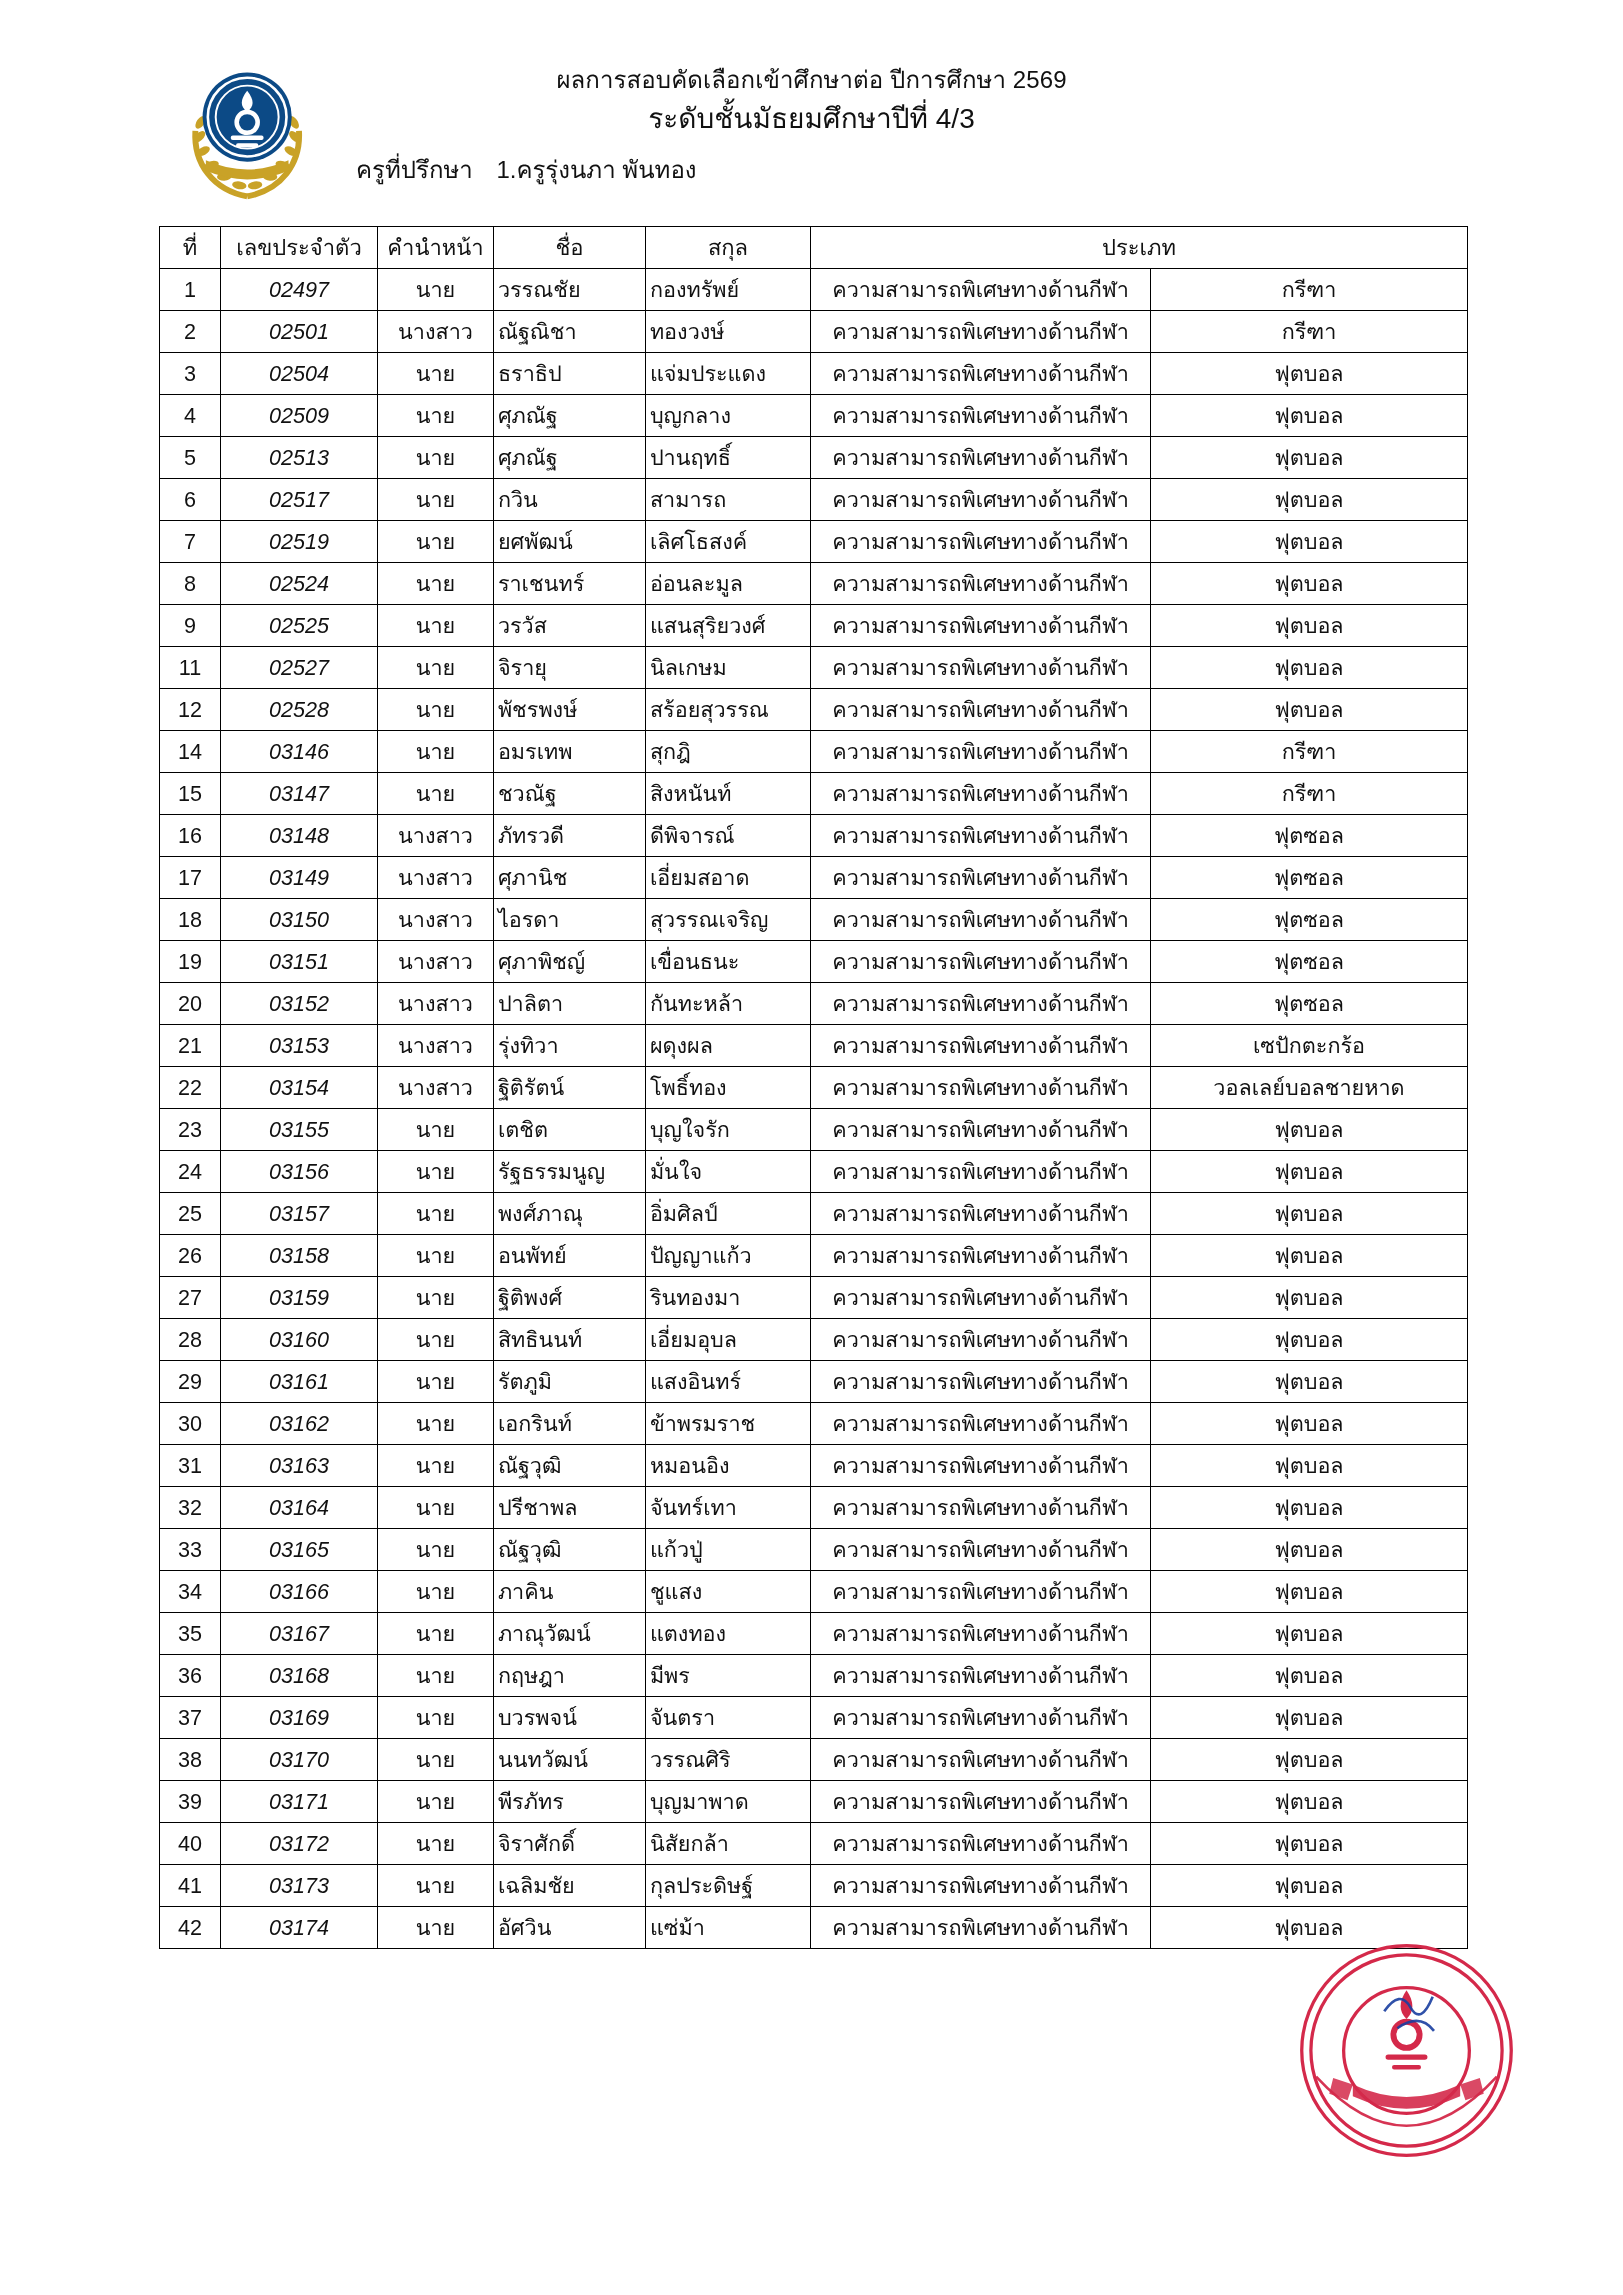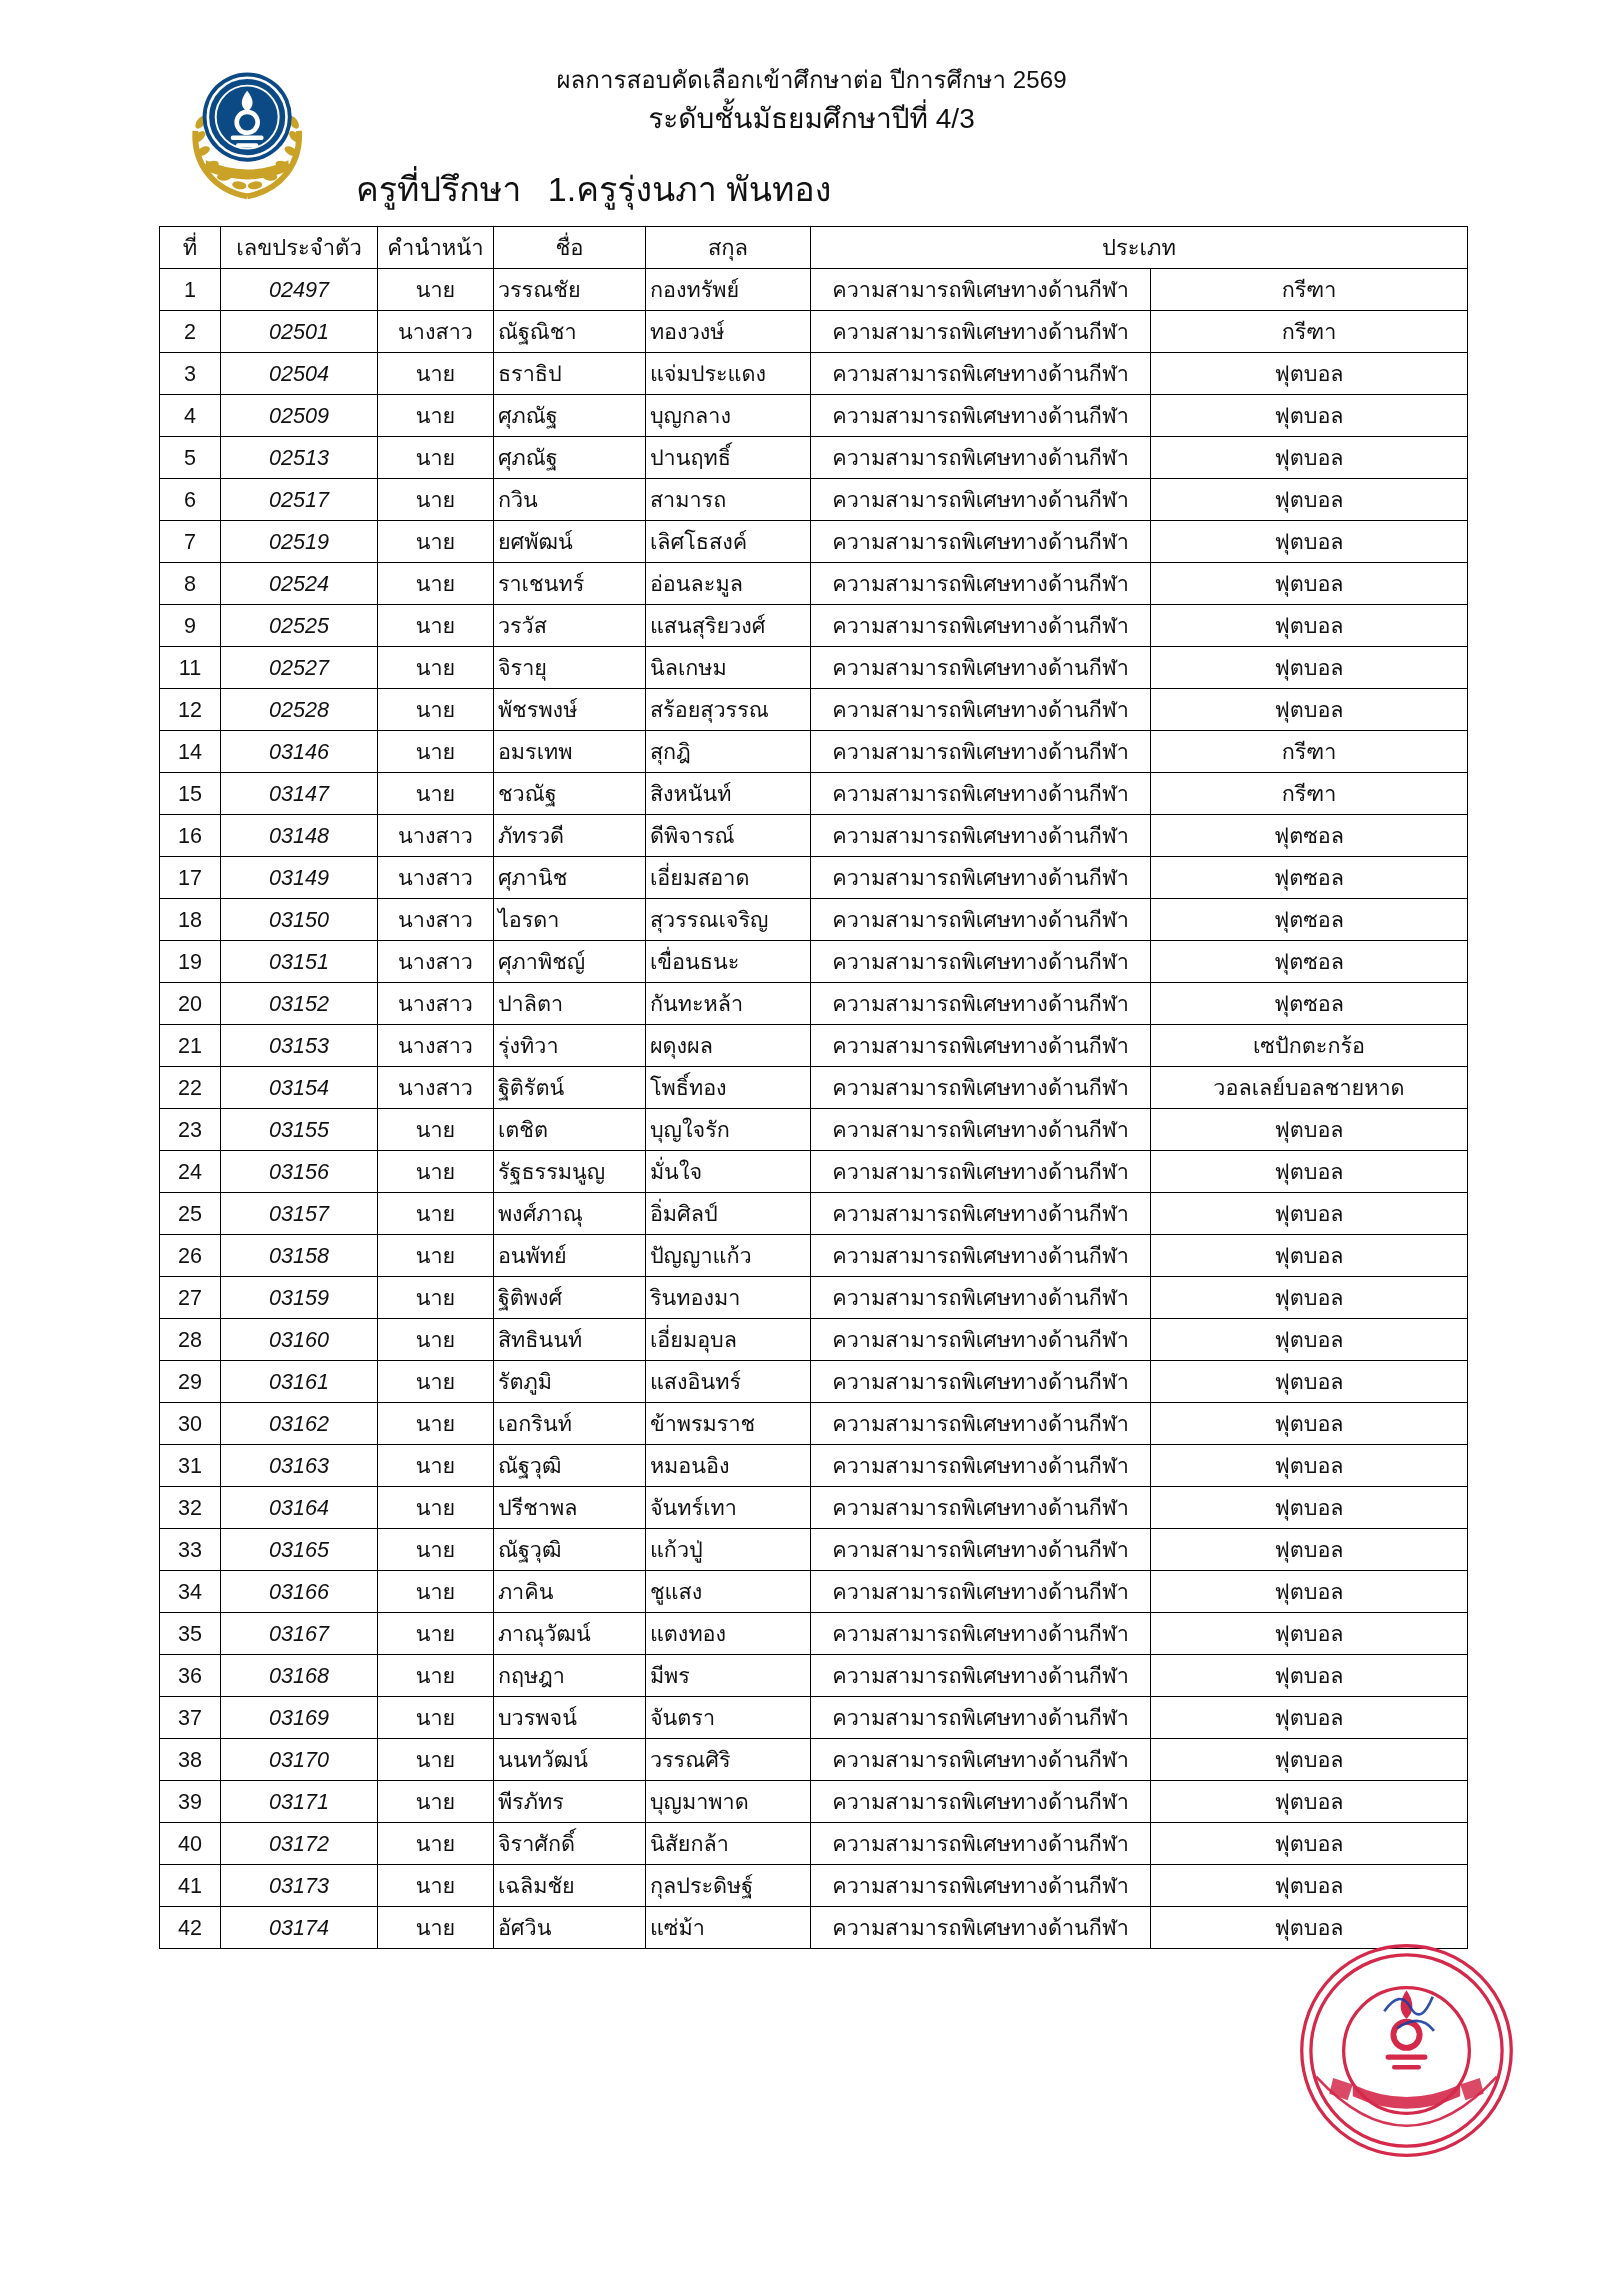--- a/index.html
+++ b/index.html
@@ -49,22 +49,22 @@
     line-height: 1.5;
     letter-spacing: 0.1px;
   }
   .title-line2 {
     font-size: 28px;
     line-height: 1.5;
   }
   .advisor-line {
     position: absolute;
     left: 356px;
-    top: 162px;
-    font-size: 34px;
+    top: 150px;
+    font-size: 24px;
   }
   .advisor-label { margin-right: 17px; }
 
   
   .table-wrap {
     position: absolute;
     left: 159px;
     top: 226px;
     width: 1308px;
   }

